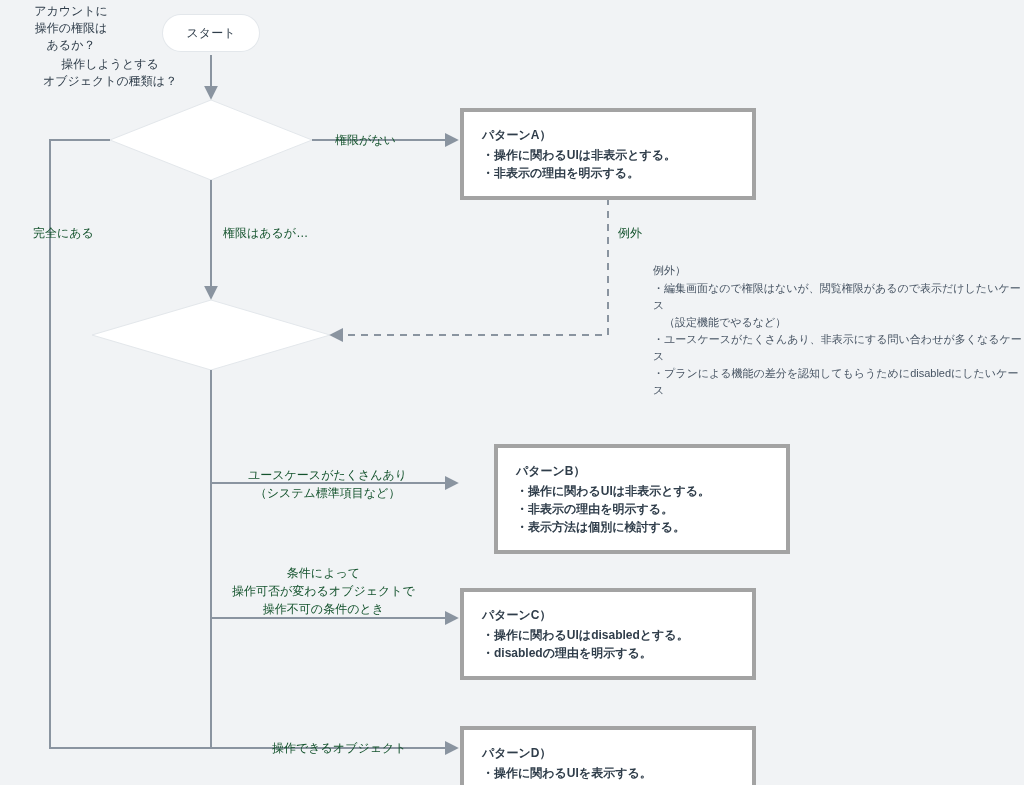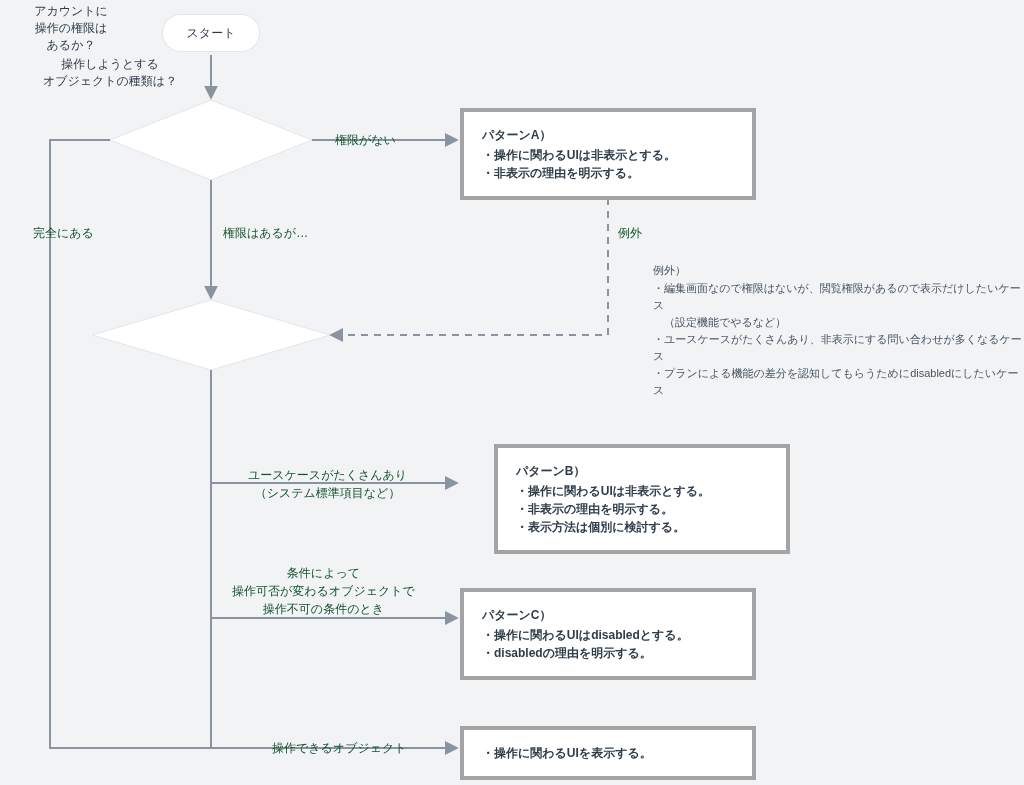--- a/index.html
+++ b/index.html
@@ -121,20 +121,21 @@
   <div class="bullet">・表示方法は個別に検討する。</div>
 </div>
 
 <div class="node box" style="left:460px;top:588px;width:296px;">
   <div class="title">パターンC）</div>
   <div class="bullet">・操作に関わるUIはdisabledとする。</div>
   <div class="bullet">・disabledの理由を明示する。</div>
 </div>
 
 <div class="node box" style="left:460px;top:726px;width:296px;">
+  <div class="title">パターンD）</div>
   <div class="bullet">・操作に関わるUIを表示する。</div>
 </div>
 
 <div class="edge-label" style="left:335px;top:131px;">権限がない</div>
 
 <div class="edge-label" style="left:223px;top:224px;">権限はあるが…</div>
 
 <div class="edge-label" style="left:33px;top:224px;">完全にある</div>
 
 <div class="edge-label" style="left:618px;top:224px;">例外</div>

